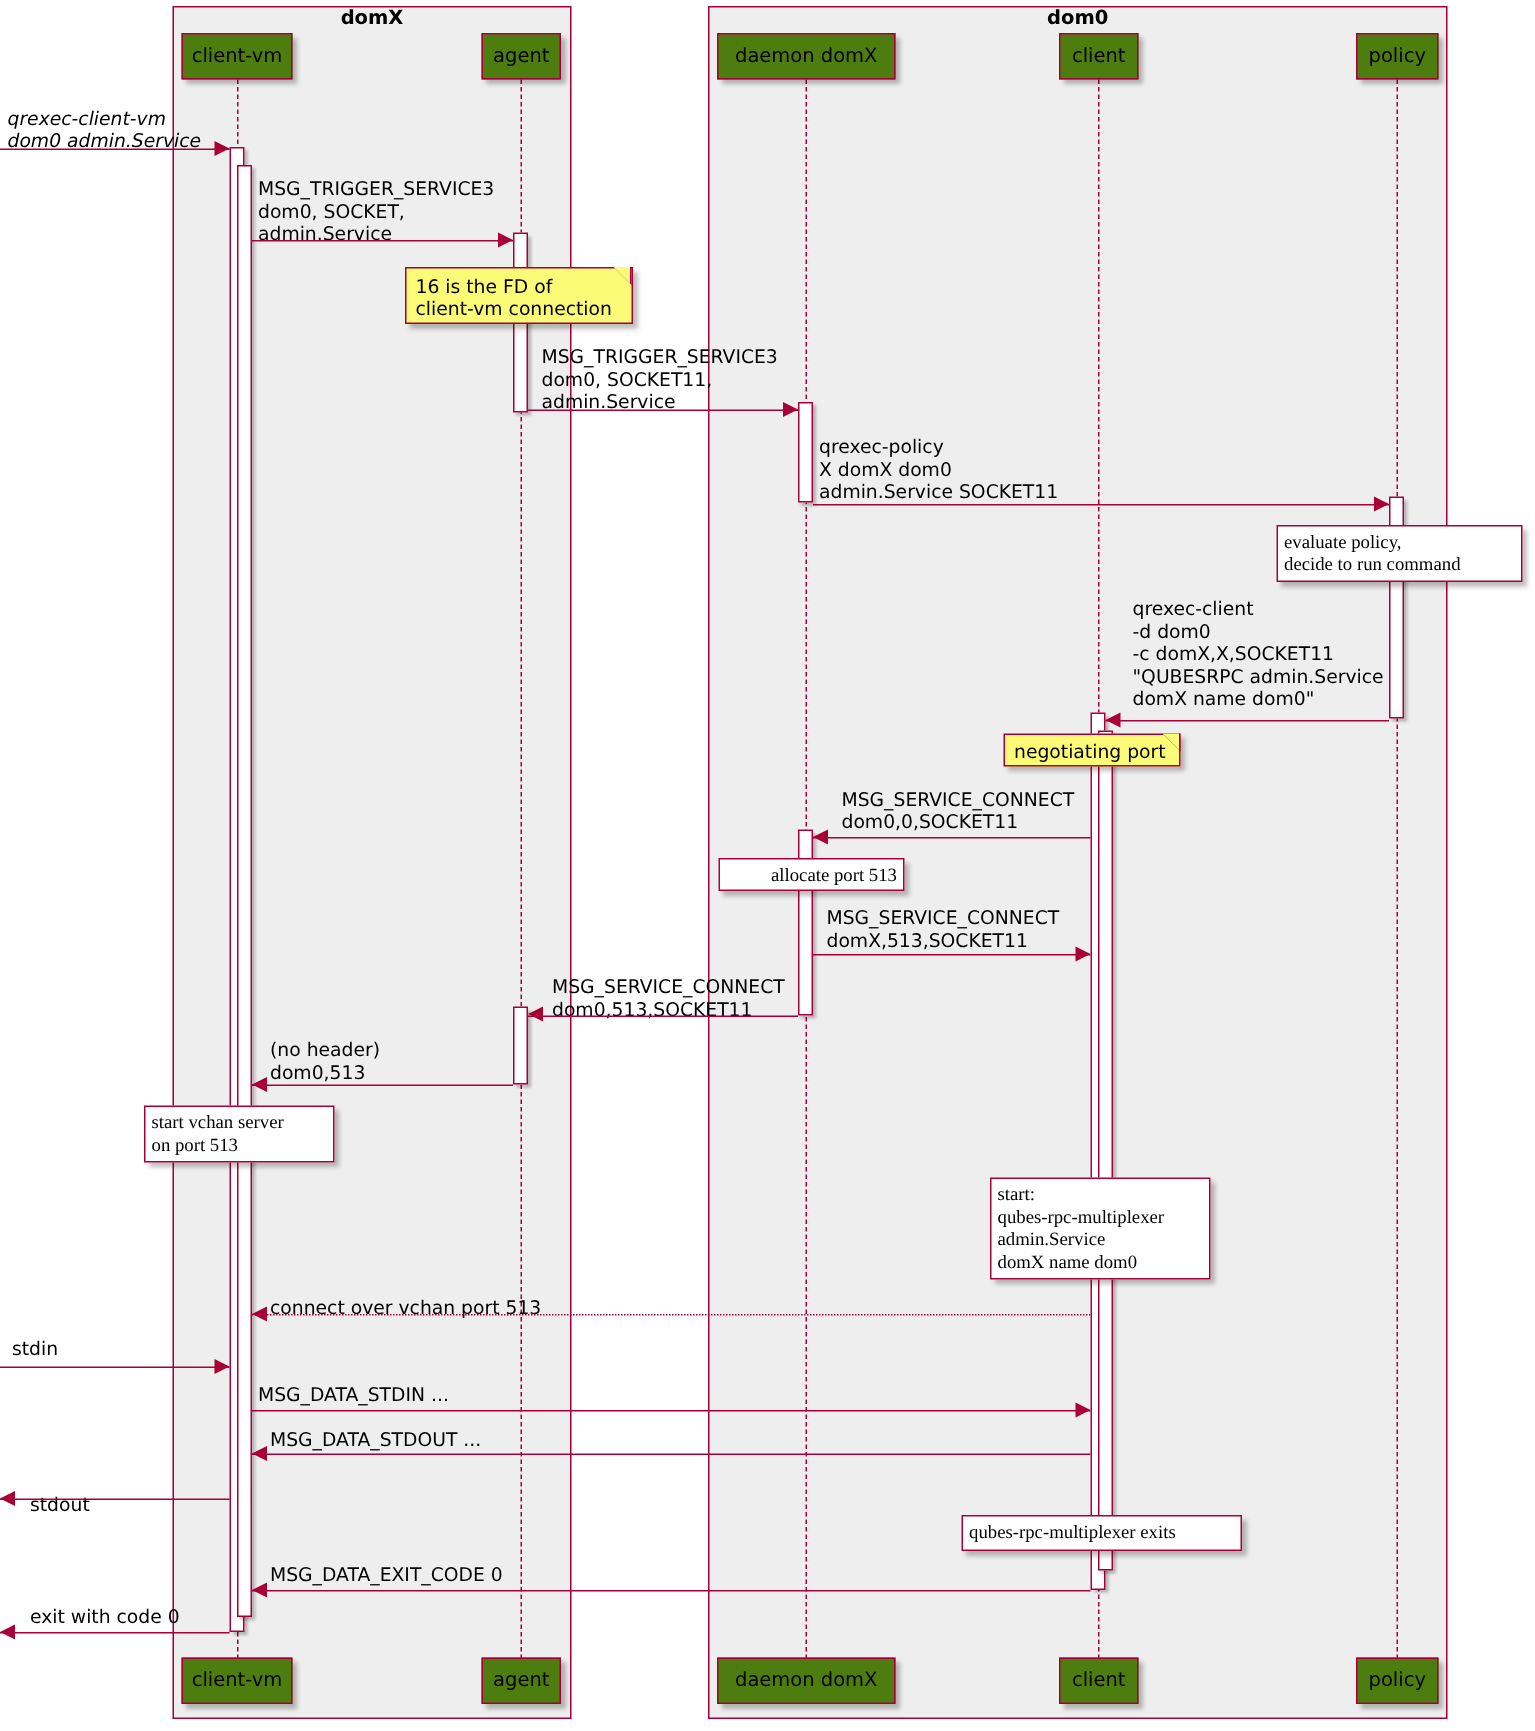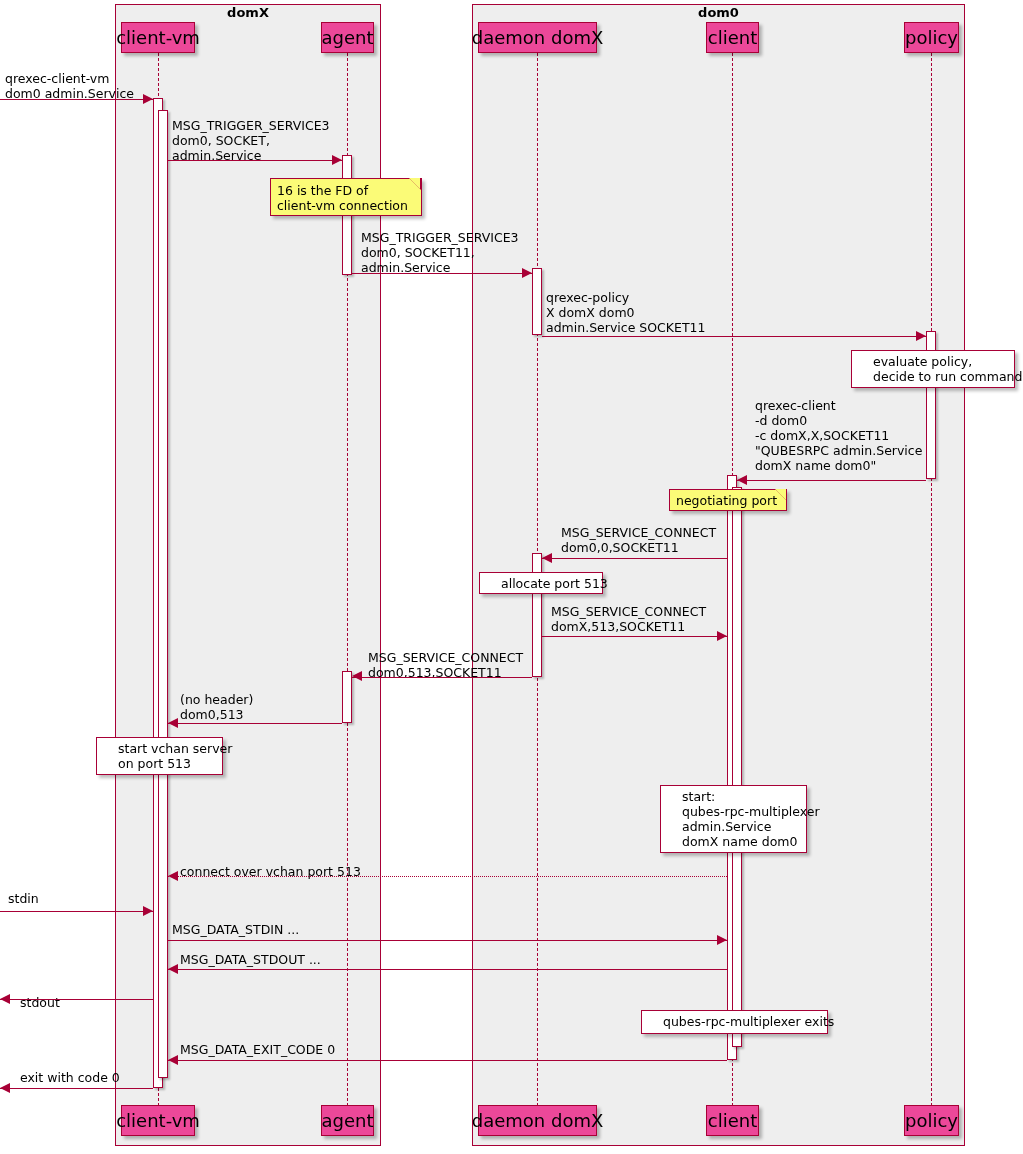--- a/index.html
+++ b/index.html
@@ -32,24 +32,24 @@
   }
   
   .lifeline {
     position: absolute;
     width: 0;
     border-left: 1px dashed #A80036;
   }
   
   .participant {
     position: absolute;
-    background: #ec4899;
+    background: #4d7c0f;
     border: 1.5px solid #A80036;
     box-sizing: border-box;
-    font-size: 18px;
+    font-size: 13px;
     color: #000000;
     text-align: center;
     white-space: nowrap;
     box-shadow: 3px 3px 3px rgba(0,0,0,0.26);
     display: flex;
     align-items: center;
     justify-content: center;
   }
   
   .activation {
@@ -104,23 +104,24 @@
   }
   
   .plainbox {
     position: absolute;
     background: #FFFFFF;
     border: 1px solid #A80036;
     box-sizing: border-box;
     font-size: 12.5px;
     line-height: 15px;
     color: #000000;
-    padding: 3px 21px;
+    padding: 3px 4px;
     white-space: pre;
     box-shadow: 3px 3px 3px rgba(0,0,0,0.25);
+    font-family: Liberation Serif, serif;
   }
 </style>
 </head>
 <body>
 
 <div id="diagram">
 
   <div class="group-box" style="left:115px; top:4px; width:266px; height:1142px;"></div>
   <div class="group-title" style="left:115px; top:5px; width:266px;">domX</div>
 
@@ -173,21 +174,21 @@
   <div class="activation" style="left:342px; top:671px; width:10px; height:52px;"></div>
 
   <div class="activation" style="left:532px; top:268px; width:10px; height:67px;"></div>
   <div class="activation" style="left:532px; top:553px; width:10px; height:124px;"></div>
 
   <div class="activation" style="left:727px; top:475px; width:10px; height:585px;"></div>
   <div class="activation" style="left:732px; top:487px; width:10px; height:560px;"></div>
 
   <div class="activation" style="left:926px; top:331px; width:10px; height:148px;"></div>
 
-  <div class="msg-label" style="left:5px; top:71px;">qrexec-client-vm
+  <div class="msg-label" style="left:5px; top:71px;font-style:italic;">qrexec-client-vm
 dom0 admin.Service</div>
   <div class="msg-line" style="left:0px; top:99px; width:153px;"></div>
   <div class="arrow-right" style="left:143px; top:94px;"></div>
 
   <div class="msg-label" style="left:172px; top:118px;">MSG_TRIGGER_SERVICE3
 dom0, SOCKET,
 admin.Service</div>
   <div class="msg-line" style="left:168px; top:160px; width:174px;"></div>
   <div class="arrow-right" style="left:332px; top:155px;"></div>
 

